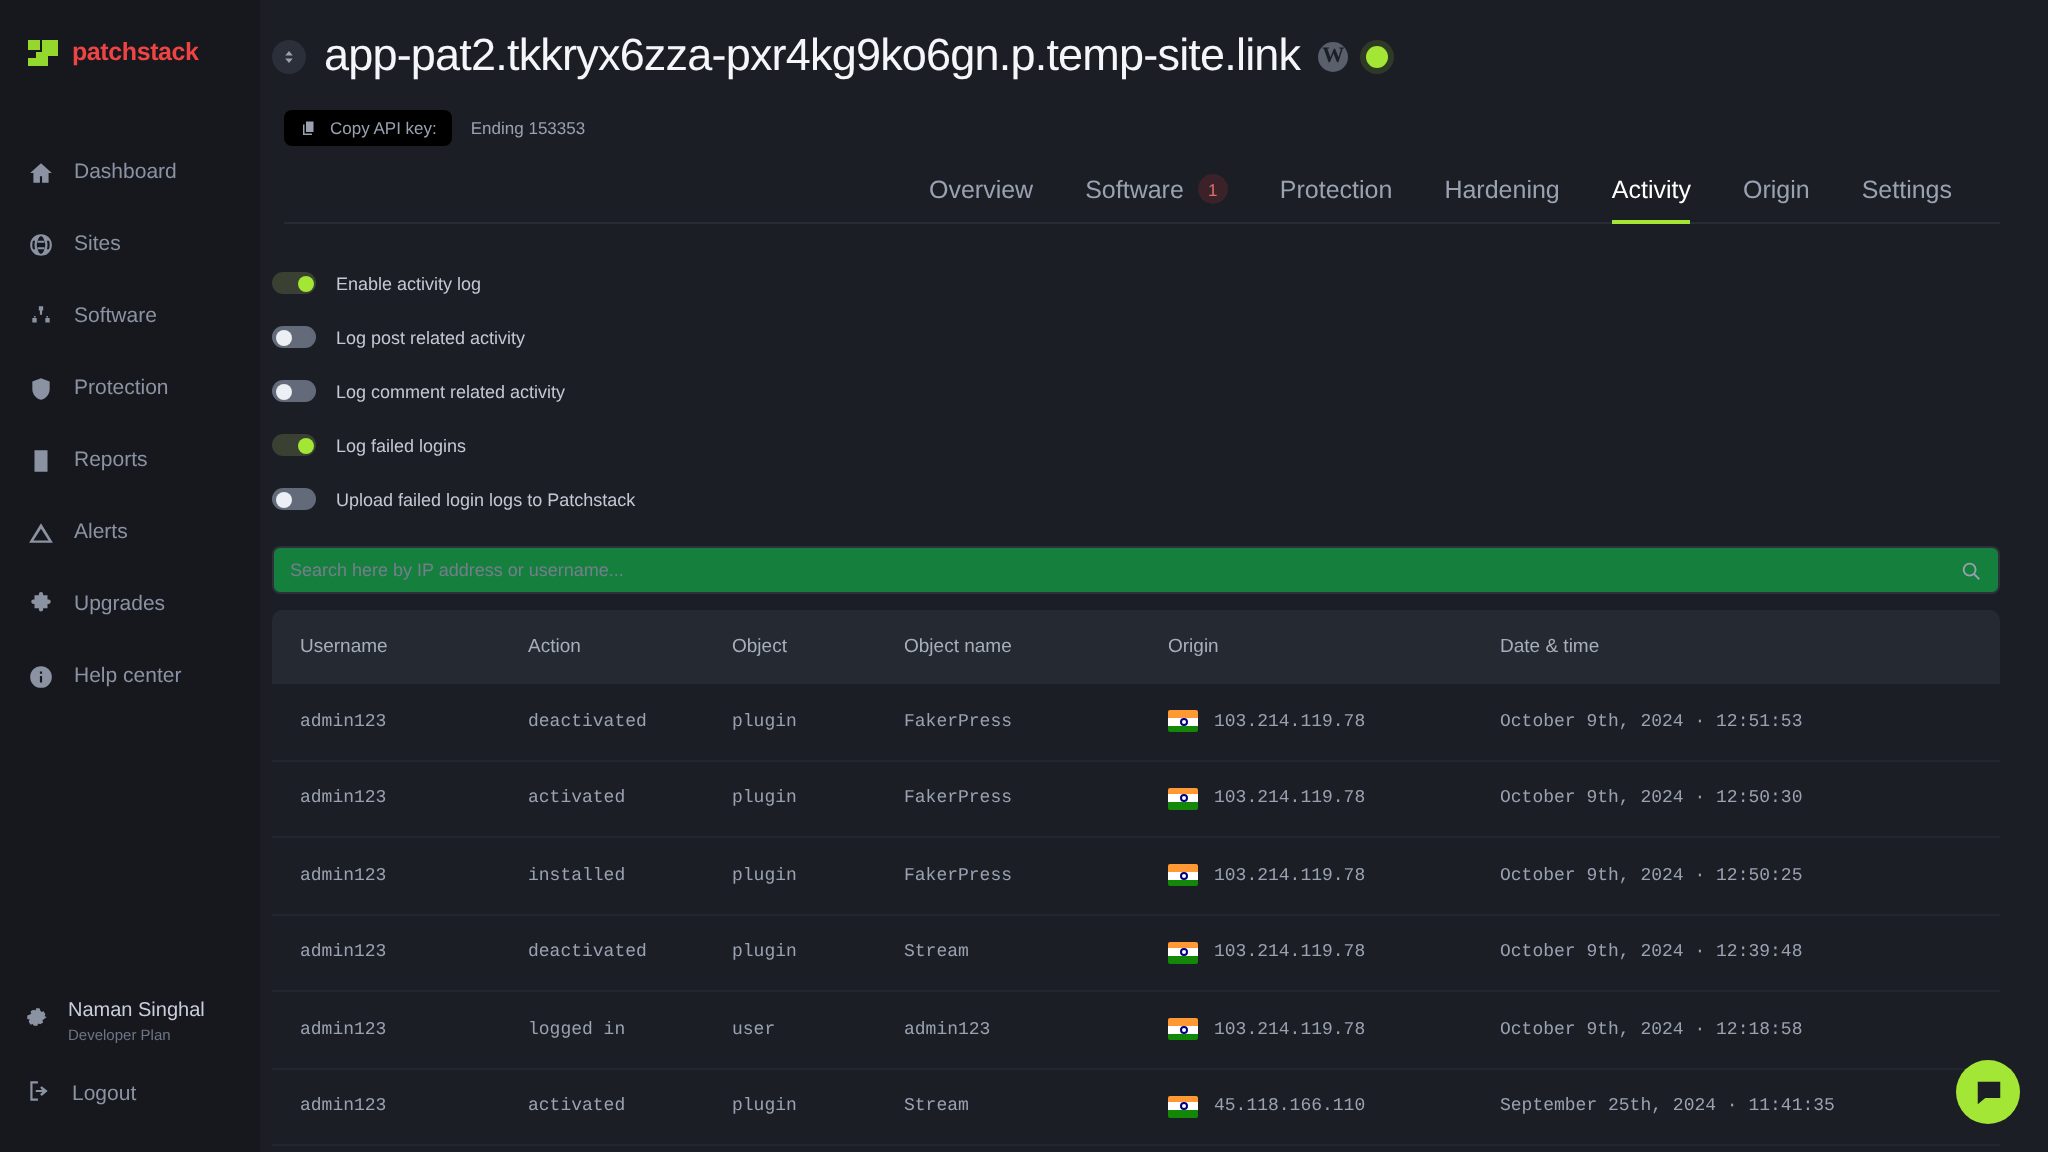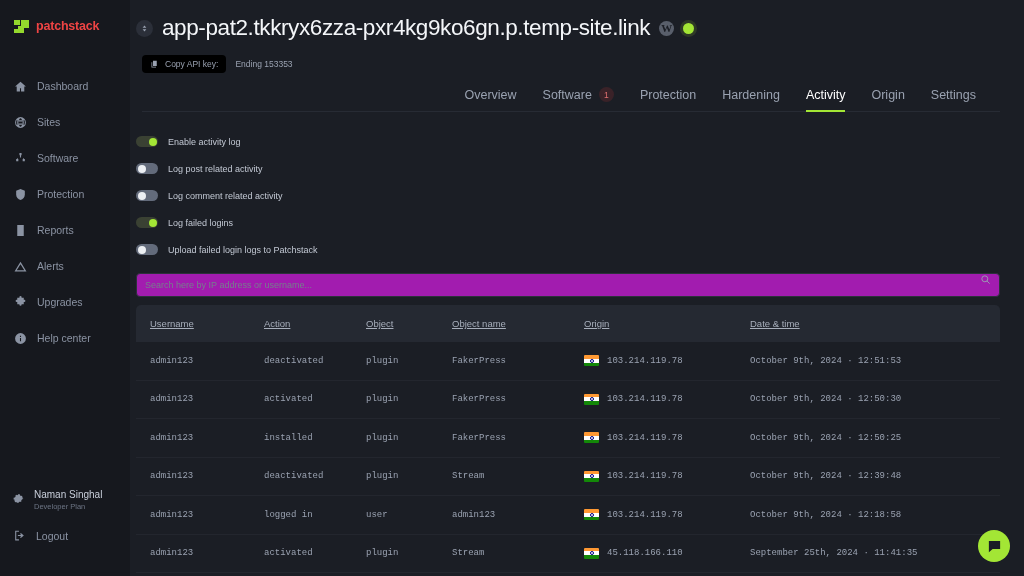--- a/index.html
+++ b/index.html
@@ -32,21 +32,21 @@
   .nav { margin-top: 30px; display: flex; flex-direction: column; }
   .nav-item {
     display: flex; align-items: center; gap: 10px;
     height: 36px; padding-left: 14px;
     color: #8b93a3; font-size: 10.5px;
     cursor: pointer; user-select: none;
   }
   .nav-item .ic { width: 13px; height: 13px; display:flex; align-items:center; justify-content:center; flex-shrink:0; }
   .nav-item svg { fill: #8b93a3; }
 
-  .side-bottom { position: absolute; bottom: 15px; left: 0; width: 130px; padding-bottom: 8px; }
+  .side-bottom { position: absolute; bottom: 4px; left: 0; width: 130px; padding-bottom: 8px; }
   .user-row { display: flex; align-items: center; gap: 9px; padding: 0 0 0 12px; height: 38px; cursor: pointer; }
   .user-row svg { fill: #8b93a3; }
   .user-name { color: #c9cfdb; font-size: 10px; line-height: 12px; }
   .user-plan { color: #6d7585; font-size: 7.5px; line-height: 11px; }
   .logout-row { display:flex; align-items:center; gap:10px; padding-left:13px; height: 34px; color:#8b93a3; font-size:10.5px; cursor:pointer; }
   .logout-row svg { fill:#8b93a3; }
 
   
   .main { flex: 1; height: 576px; background: #1b1e25; position: relative; overflow: hidden; }
 
@@ -107,35 +107,35 @@
   .toggle.on { background: #3a4133; }
   .toggle .knob {
     position: absolute; top: 1.5px; left: 1.5px;
     width: 8px; height: 8px; border-radius: 50%; background: #eceff3;
   }
   .toggle.on .knob { left: 12.5px; background: #a3e635; }
   .toggle-label { color: #c3c9d4; font-size: 9px; }
 
   .search-wrap {
     margin-top: 10px; height: 24px;
-    background: #a21caf; border: 1px solid #2c313b; border-radius: 4px;
-    display: flex; padding: 0 8px;
+    background: #15803d; border: 1px solid #2c313b; border-radius: 4px;
+    display: flex; align-items: center; padding: 0 8px;
   }
   .search-input {
     flex: 1; background: transparent; border: none; outline: none;
     color: #cdd3dd; font-size: 9px; font-family:"Liberation Sans", sans-serif;
   }
   .search-input::placeholder { color: #767e8d; }
   .search-icon-btn { cursor: pointer; display:flex; }
   .search-icon-btn svg { stroke:#9aa2b1; fill:none; }
 
   .table { margin-top: 8px; width: 100%; }
   .thead { background: #252932; border-radius: 5px 5px 0 0; display:flex; align-items:center; height: 37px; }
   .trow { display:flex; align-items:center; height: 38.5px; border-bottom: 1px solid #23262e; }
-  .th { color: #a7aebb; font-size: 9.5px; text-decoration: underline; }
+  .th { color: #a7aebb; font-size: 9.5px; }
   .td { color: #9aa2b1; font-size: 9px; font-family: Liberation Mono, monospace; }
   .c1 { width: 128px; padding-left: 14px; }
   .c2 { width: 102px; }
   .c3 { width: 86px; }
   .c4 { width: 132px; }
   .c5 { width: 166px; display: flex; align-items: center; gap: 8px; }
   .c6 { flex: 1; }
 
   .flag { width: 15px; height: 11px; border-radius: 1px; overflow: hidden;
           display:flex; flex-direction: column; flex-shrink: 0; position: relative; }

